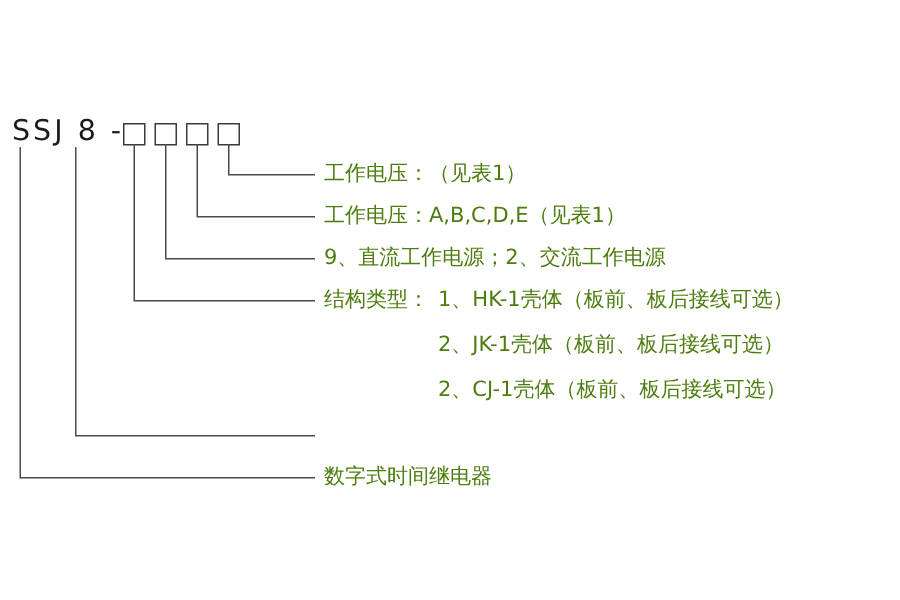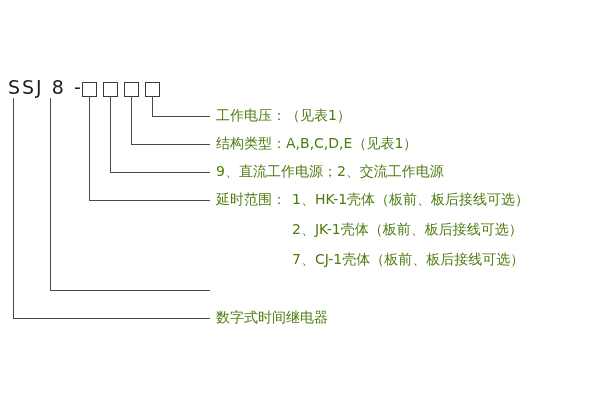--- a/index.html
+++ b/index.html
@@ -70,28 +70,28 @@
 
   <div class="hline" style="left:152px; top:116px; width:58px;"></div>
   <div class="hline" style="left:131px; top:144px; width:79px;"></div>
   <div class="hline" style="left:110px; top:172px; width:100px;"></div>
   <div class="hline" style="left:89px;  top:200px; width:121px;"></div>
   <div class="hline" style="left:50px;  top:290px; width:160px;"></div>
   <div class="hline" style="left:13px;  top:318px; width:197px;"></div>
 
   <div class="label" style="top:107px;">工作电压：（见表1）</div>
 
-  <div class="label" style="top:135px;">结构类型：A,B,C,D,E（见表1）</div>
+  <div class="label" style="top:135px;">工作电压：A,B,C,D,E（见表1）</div>
 
   <div class="label" style="top:163px;">9、直流工作电源；2、交流工作电源</div>
 
   <div class="label" style="top:191px;">
-    <span>延时范围：</span><span class="item">1、HK-1壳体（板前、板后接线可选）</span>
+    <span>结构类型：</span><span class="item">1、HK-1壳体（板前、板后接线可选）</span>
   </div>
 
   <div class="label indent" style="top:221px;">2、JK-1壳体（板前、板后接线可选）</div>
 
-  <div class="label indent" style="top:251px;">7、CJ-1壳体（板前、板后接线可选）</div>
+  <div class="label indent" style="top:251px;">2、CJ-1壳体（板前、板后接线可选）</div>
 
 
   <div class="label" style="top:309px;">数字式时间继电器</div>
 
 </div>
 
 </body></html>

